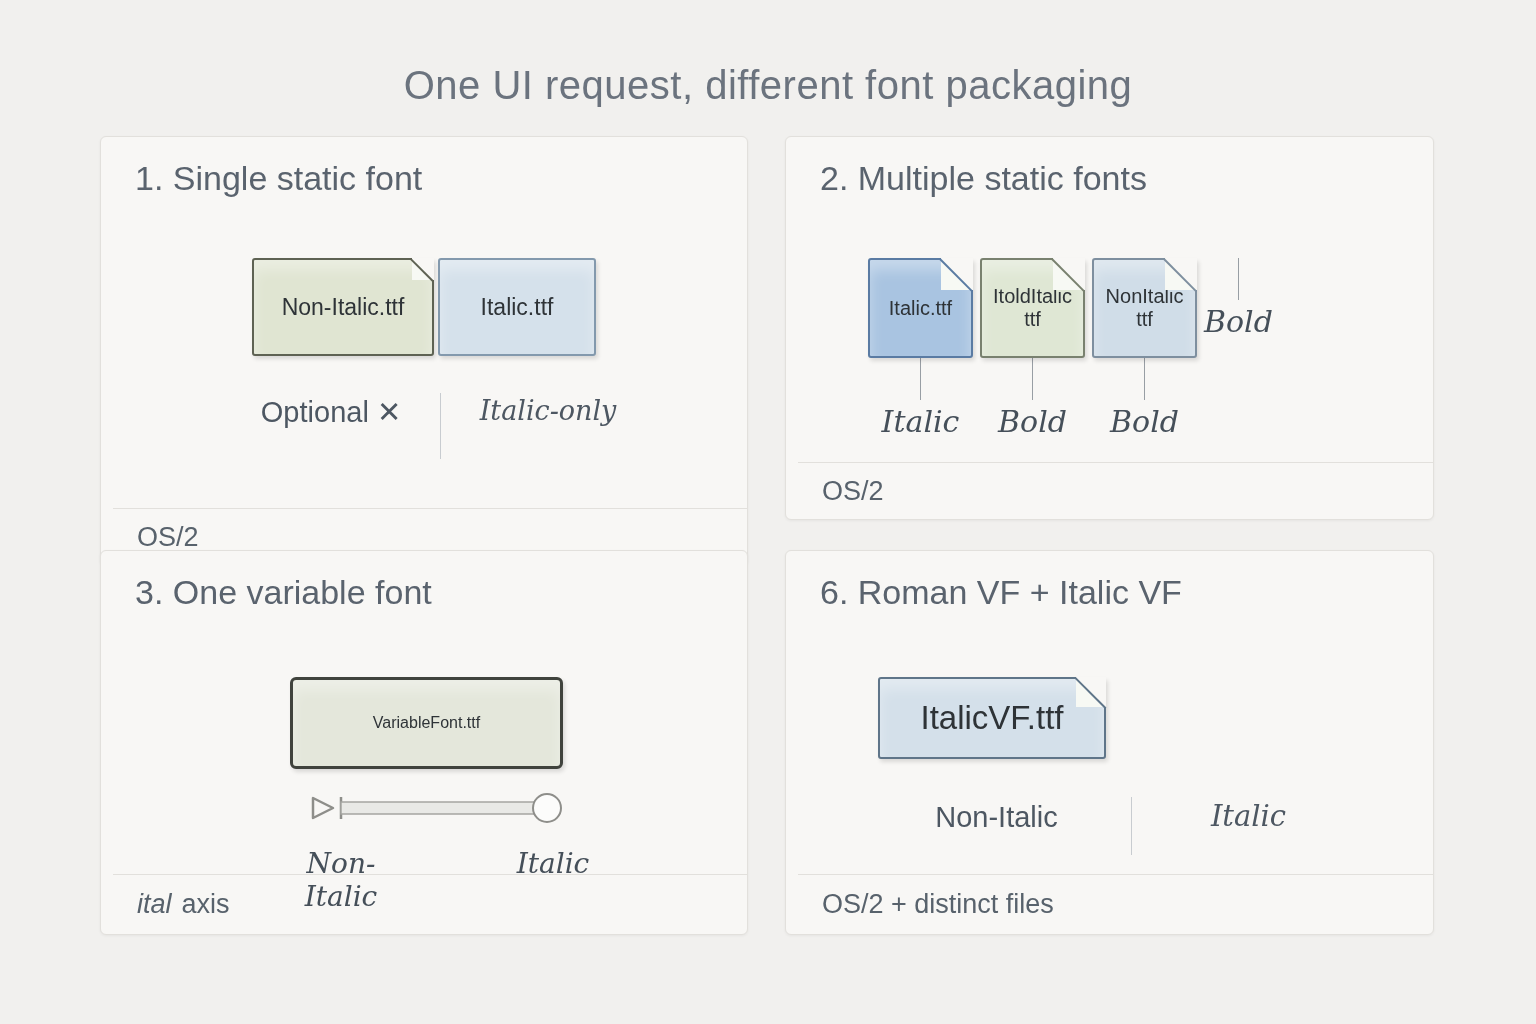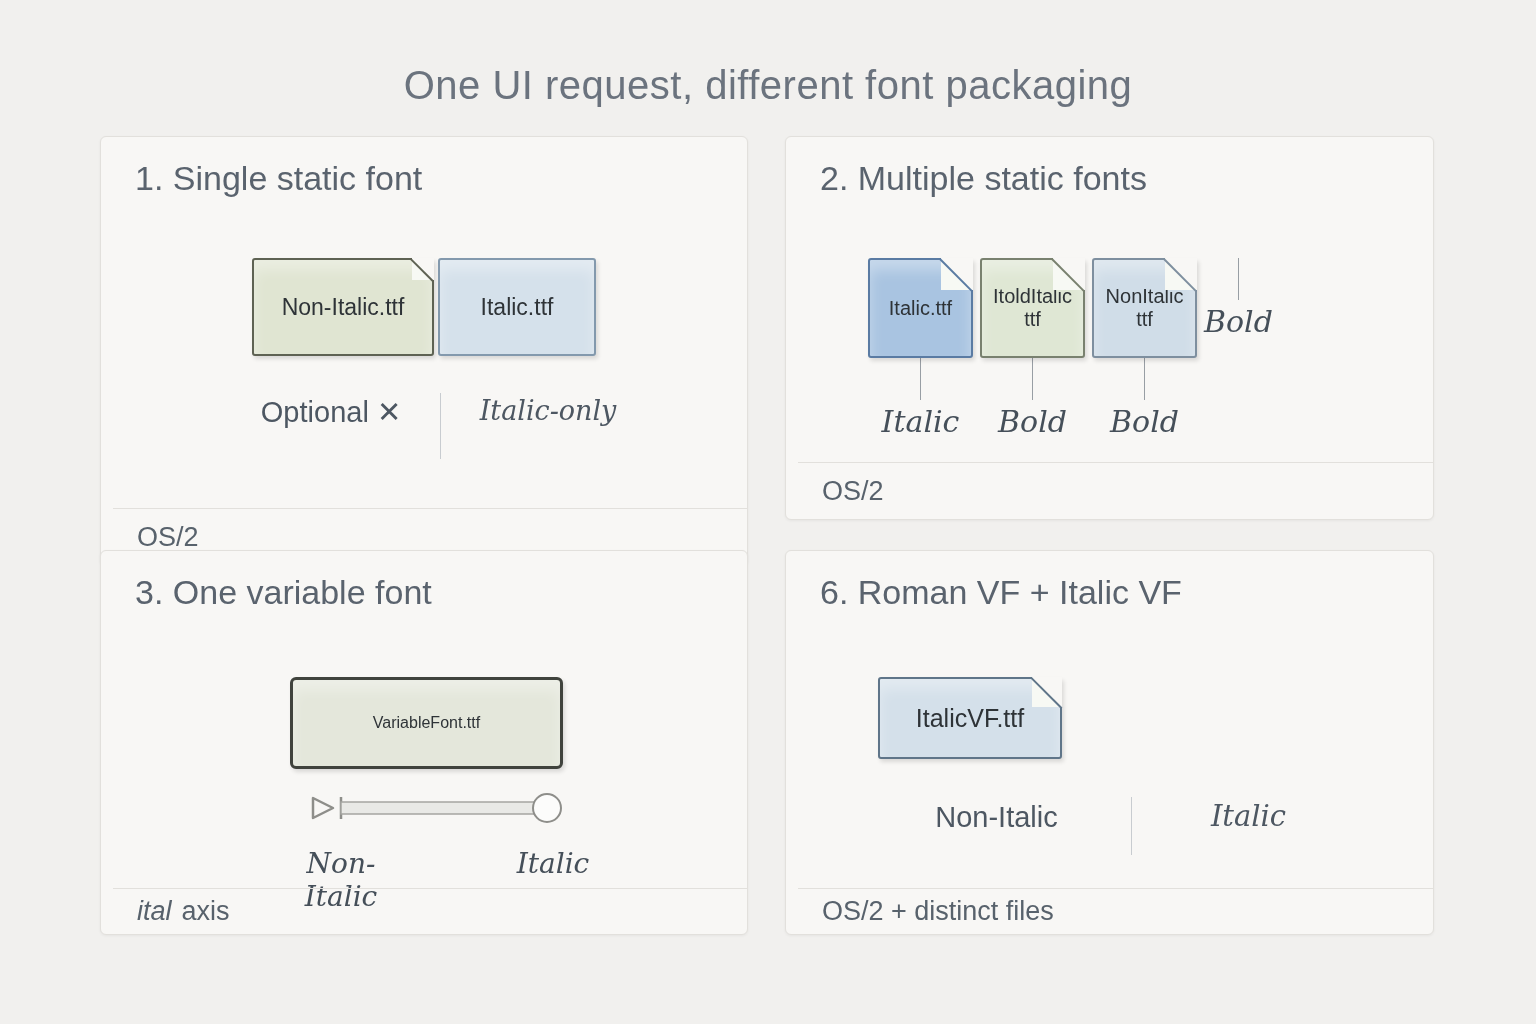--- a/index.html
+++ b/index.html
@@ -30,21 +30,21 @@
     position:absolute; top:22px; left:34px;
     font-size:34px; font-weight:400; color: var(--heading-ink, #5a636e);
   }
   .panel-footer {
     position:absolute; left:12px; right:0; bottom:0;
     border-top:1px solid var(--panel-border, #e2e0dc);
     display:flex; align-items:center; padding-left:24px;
     font-size:27px; color: var(--footer-ink, #58626c);
   }
   #panel1 .panel-footer, #panel2 .panel-footer { height:57px; }
-  #panel3 .panel-footer, #panel4 .panel-footer { height:46px;margin-top:48px; }
+  #panel3 .panel-footer, #panel4 .panel-footer { height:60px;margin-top:48px; }
 
   
   .file {
     position:relative;
     background: var(--bg);
     border:2px solid var(--bd);
     border-radius:3px;
     display:flex; align-items:center; justify-content:center;
     text-align:center;
     color: var(--icon-ink, #2e3337);
@@ -104,21 +104,21 @@
   .p3-lab-left { position:absolute; top:296px; left:170px; width:140px;
              text-align:center; font-size:28px; color:var(--label-ink,#454f59); }
   .p3-lab-right { position:absolute; top:296px; left:392px; width:120px;
              text-align:center; font-size:28px; color:var(--label-ink,#454f59); }
   .p3-footer-rest { font-style:normal; margin-left:10px; }
   .p3-footer-ital { font-style:italic; }
 
   
   .p4-files { position:absolute; top:126px; left:92px; display:flex; gap:13px; }
   .p4-file-a { width:250px; height:82px; font-size:25px; --fs:30px; }
-  .p4-file-b { width:184px; height:82px; font-size:25px; --fs:30px; }
+  .p4-file-b { width:228px; height:82px; font-size:33px; --fs:30px; }
   .p4-cap-left { position:absolute; top:250px; left:118px; width:185px;
              text-align:center; font-size:29px; color:var(--caption-ink,#4d5762); }
   .p4-cap-divider { position:absolute; top:246px; left:345px; width:1px; height:58px;
              background:var(--divider,#c8ccd0); }
   .p4-cap-right { position:absolute; top:248px; left:400px; width:125px;
              text-align:center; font-size:29px; color:var(--caption-ink,#4d5762); }
 </style>
 </head>
 <body>
 

